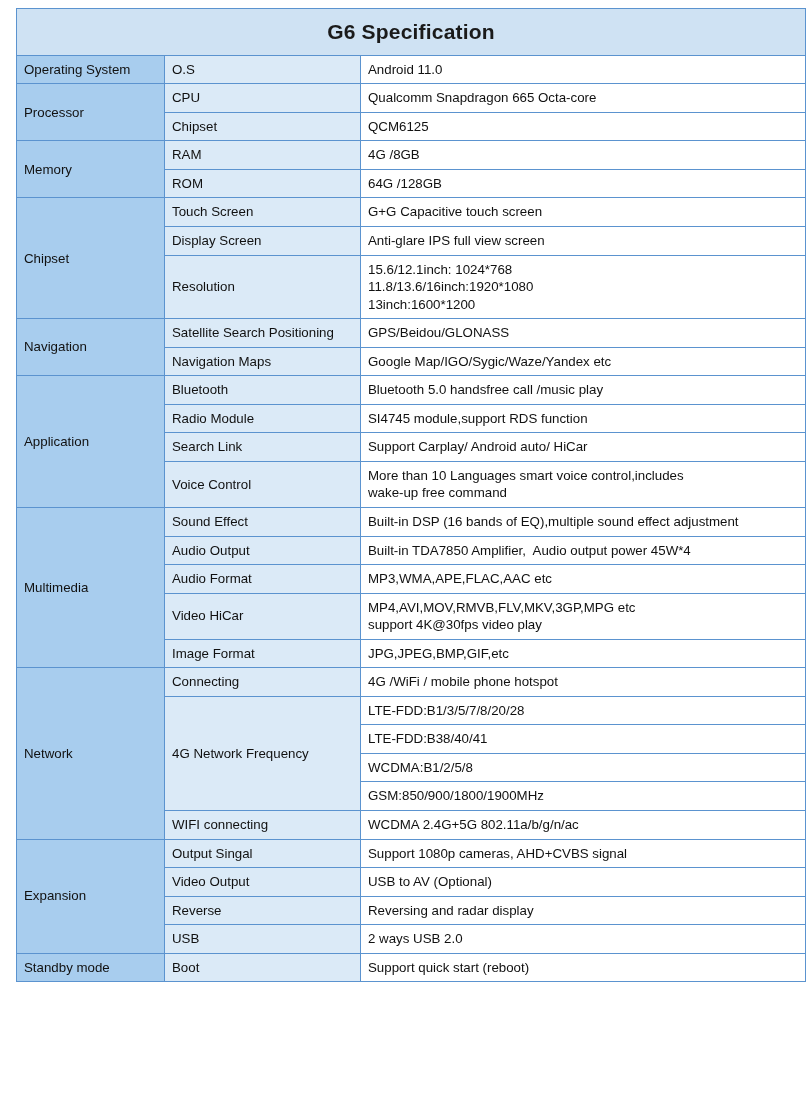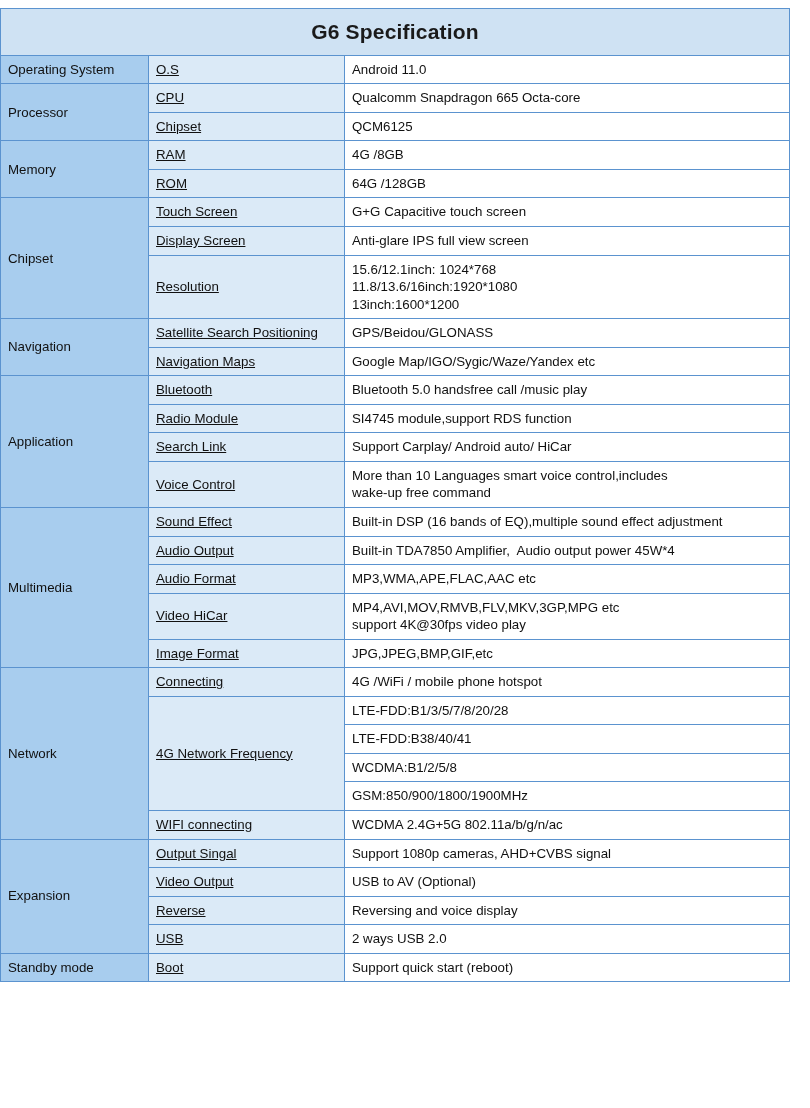--- a/index.html
+++ b/index.html
@@ -10,21 +10,21 @@
   body {
     width: 810px;
     height: 1108px;
     font-family: "Liberation Sans", sans-serif;
     color: #111111;
   }
   .sheet {
     box-sizing: border-box;
     width: 682px;
     height: 1108px;
-    padding: 8px 10px 6px 0;
+    padding: 8px 10px 6px 16px;
   }
   table.spec {
     border-collapse: collapse;
     width: 790px;
     table-layout: fixed;
     border: 1px solid #3a72b0;
   }
   table.spec td, table.spec th {
     border: 1px solid #5b93cf;
     padding: 5px 7px;
@@ -49,21 +49,20 @@
     background: #a8cdee !important;
     font-weight: bold;
     font-size: 13.6px;
     color: #111111;
     padding-left: 8px;
   }
   td.sub {
     background: #dbeaf7 !important;
     font-size: 13.3px;
     padding-left: 9px;
-    text-decoration: underline;
   }
   td.val {
     background: #ffffff;
     font-size: 13.3px;
     padding-left: 9px;
   }
   td.val .line {
     display: block;
     white-space: pre;
   }
@@ -253,21 +252,21 @@
         </tr>
         <tr>
           <td class="sub">Video Output</td>
           <td class="val">
             <span class="line">USB to AV (Optional)</span>
           </td>
         </tr>
         <tr>
           <td class="sub">Reverse</td>
           <td class="val">
-            <span class="line">Reversing and voice display</span>
+            <span class="line">Reversing and radar display</span>
           </td>
         </tr>
         <tr>
           <td class="sub">USB</td>
           <td class="val">
             <span class="line">2 ways USB 2.0</span>
           </td>
         </tr>
         <tr>
           <td class="cat">Standby mode</td>

